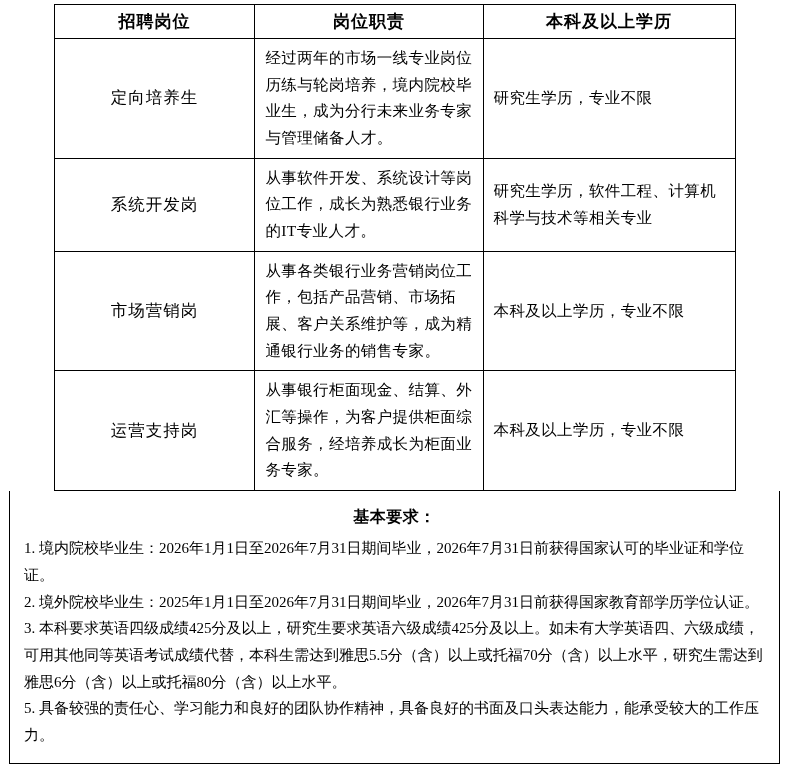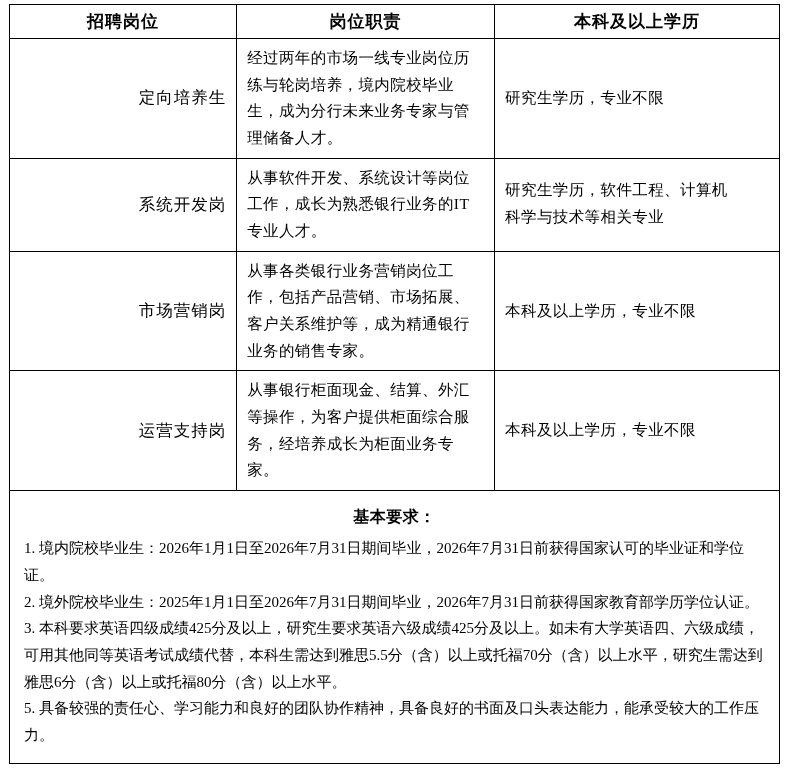--- a/index.html
+++ b/index.html
@@ -16,21 +16,21 @@
   }
   .page {
     width: 789px;
     height: 781px;
     position: relative;
     box-sizing: border-box;
     padding: 0;
   }
   table.jobs {
     border-collapse: collapse;
-    width: 771px;
+    width: 682px;
     margin: 4px auto 0 auto;
     table-layout: fixed;
   }
   table.jobs th, table.jobs td {
     border: 1px solid #000000;
     vertical-align: middle;
     padding: 6px 10px;
     box-sizing: border-box;
   }
   table.jobs thead th {
@@ -39,37 +39,37 @@
     text-align: center;
     height: 34px;
     padding: 4px 6px;
     letter-spacing: 1px;
   }
   .col-post   { width: 29.5%; }
   .col-duty   { width: 33.5%; }
   .col-req    { width: 37%; }
 
   td.post {
-    text-align: right;
+    text-align: center;
     font-size: 16.5px;
     letter-spacing: 1px;
   }
   td.duty {
     text-align: left;
     font-size: 15.5px;
     line-height: 1.72;
     letter-spacing: 0.4px;
   }
   td.req {
     text-align: left;
     font-size: 15.5px;
     line-height: 1.72;
     letter-spacing: 0.4px;
   }
-  .req-line { display: block; font-family: Liberation Mono, monospace; }
+  .req-line { display: block; }
 
   .notes {
     width: 771px;
     margin: 0 auto;
     border: 1px solid #000000;
     border-top: none;
     box-sizing: border-box;
     padding: 12px 14px 14px 14px;
     font-size: 15px;
     line-height: 1.78;

